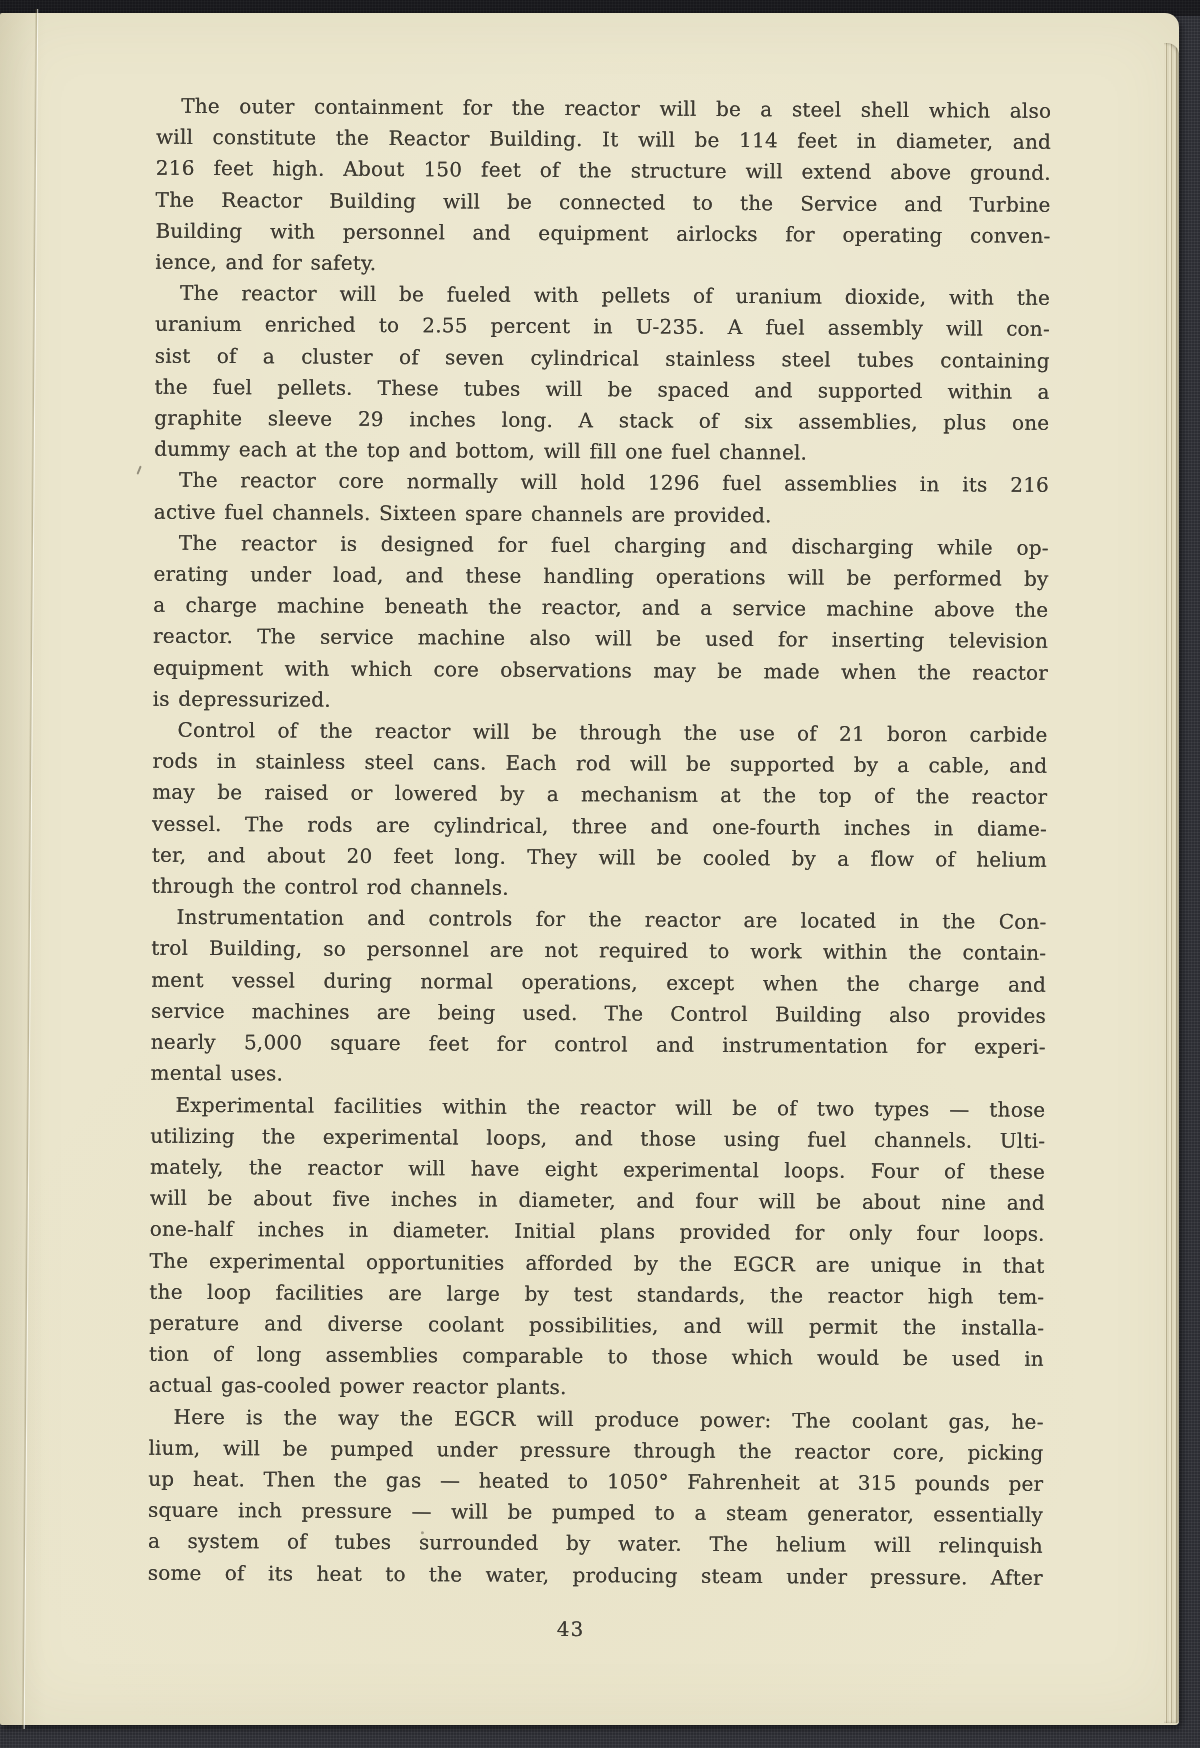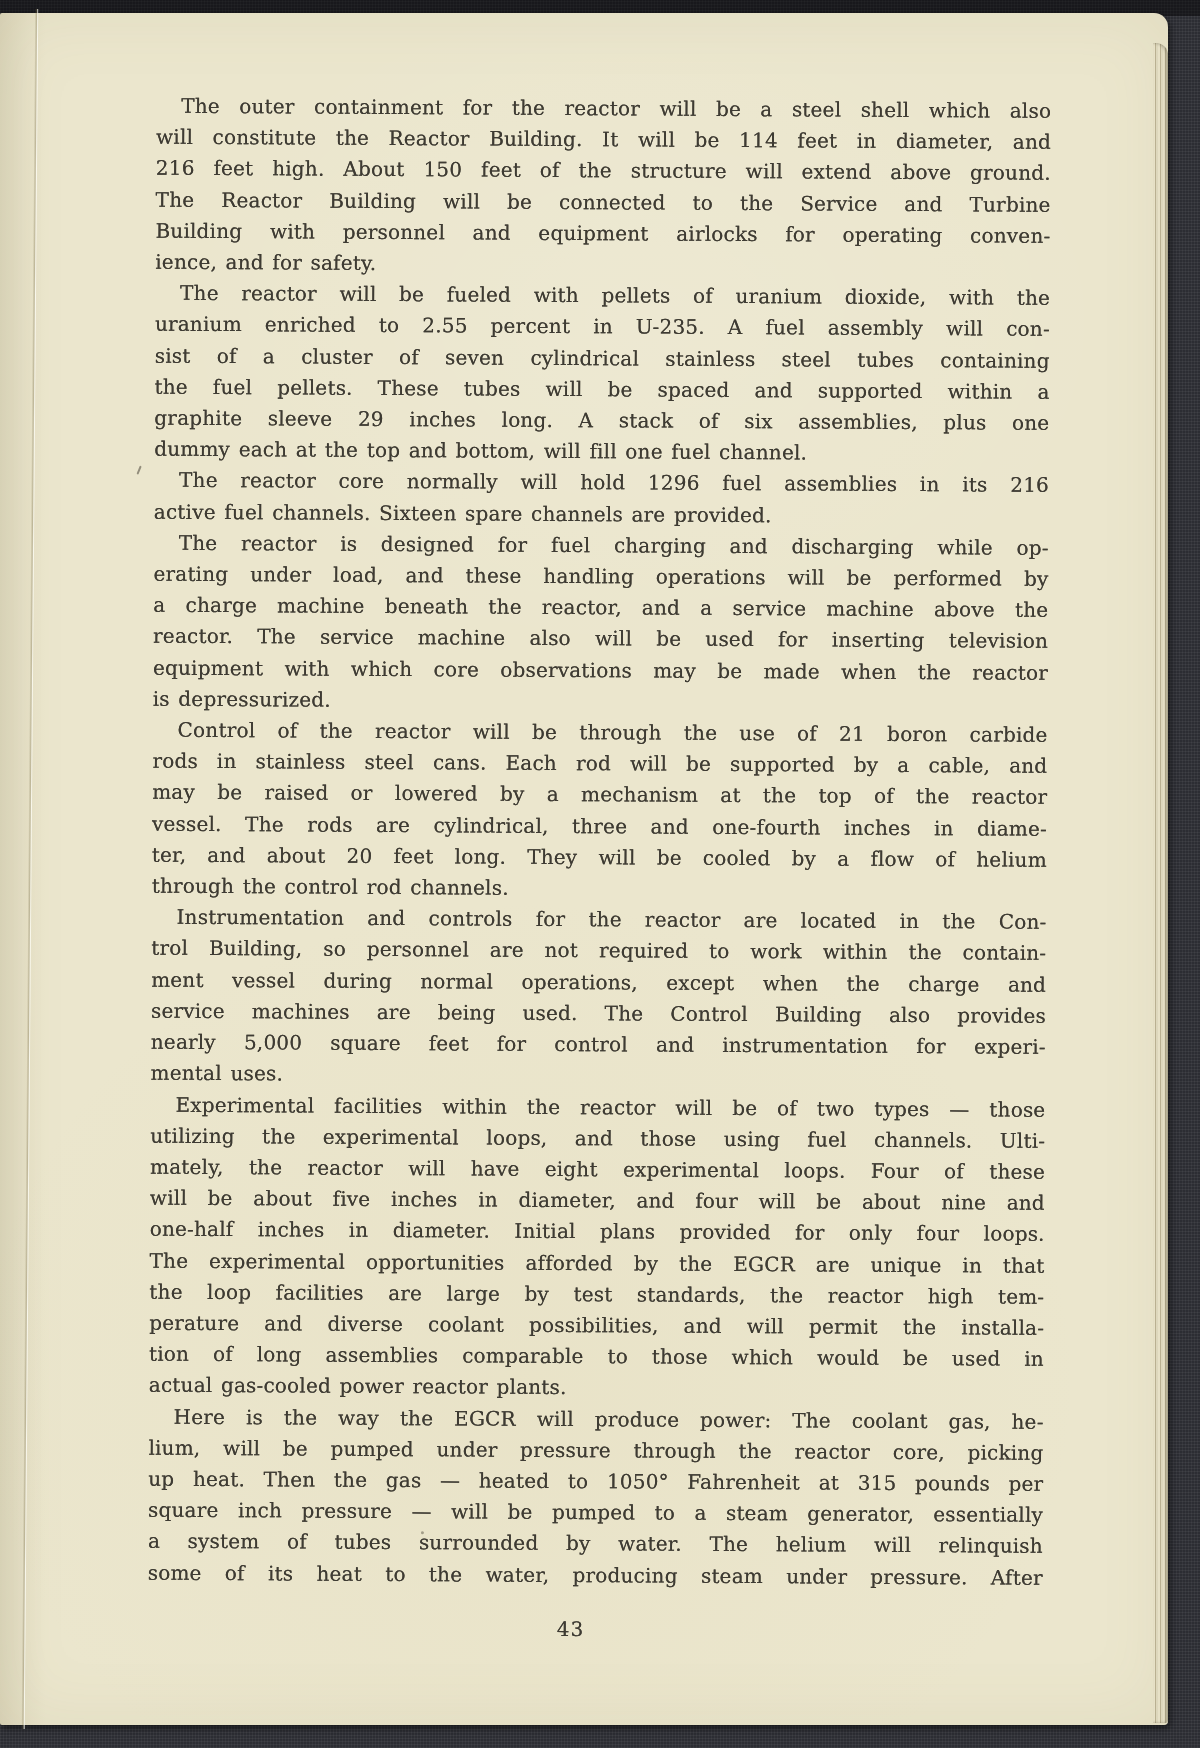--- a/index.html
+++ b/index.html
@@ -24,20 +24,21 @@
   .page {
     position: absolute;
     left: 0; top: 13px;
     width: 1168px; height: 1712px;
     background: #ebe6cd;
     background-image:
       radial-gradient(ellipse 700px 500px at 55% 18%, rgba(255,255,255,0.10), transparent 70%),
       radial-gradient(ellipse 800px 700px at 45% 80%, rgba(205,190,140,0.08), transparent 70%);
     border-radius: 2px 14px 4px 2px;
     box-shadow: inset 0 0 70px rgba(140,124,78,0.10), 2px 3px 6px rgba(0,0,0,0.55);
+    padding-left: 11px;
   }
 
   
   .gutter-shade {
     position: absolute; left: 0; top: 0; bottom: 0; width: 46px;
     background: linear-gradient(90deg, rgba(110,98,60,0.12), rgba(110,98,60,0.04) 60%, transparent);
     border-radius: 2px 0 0 2px;
   }
 
   

